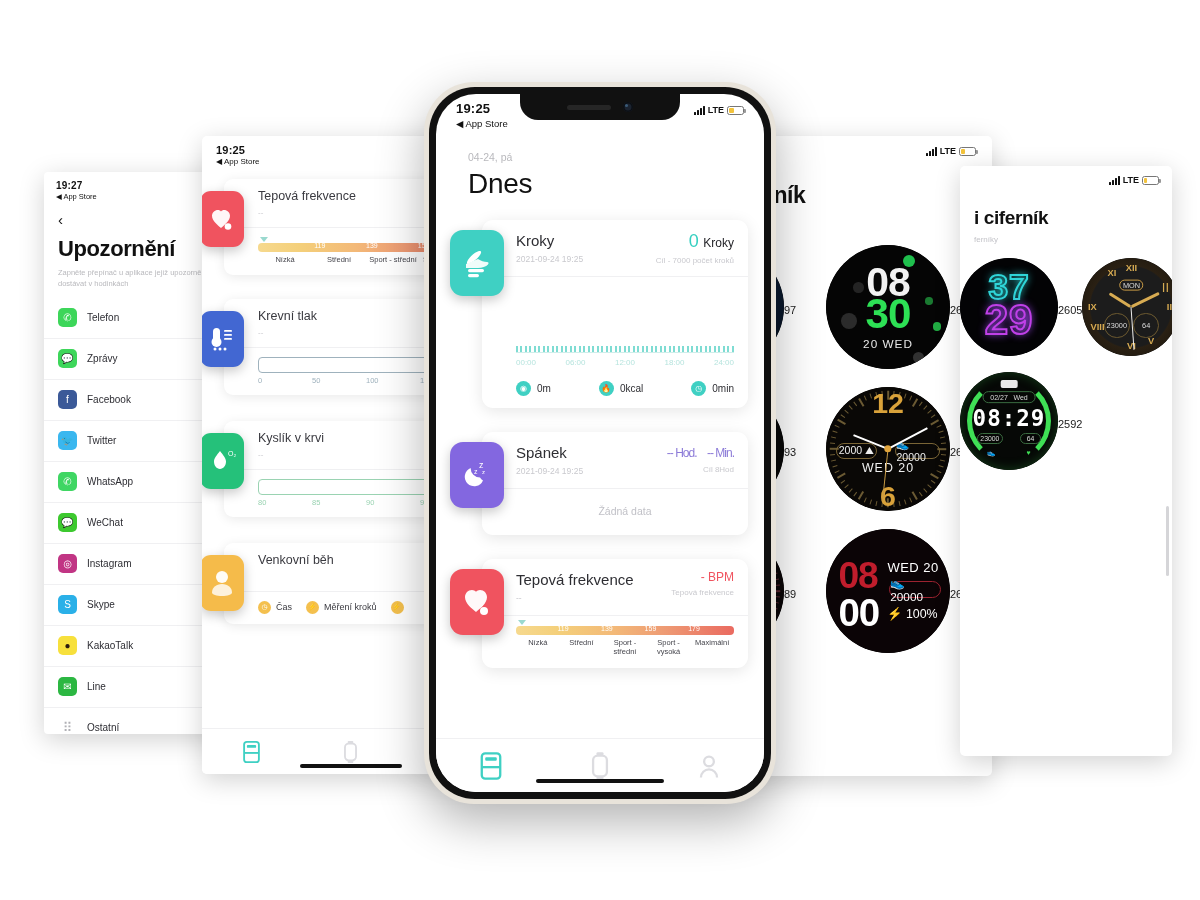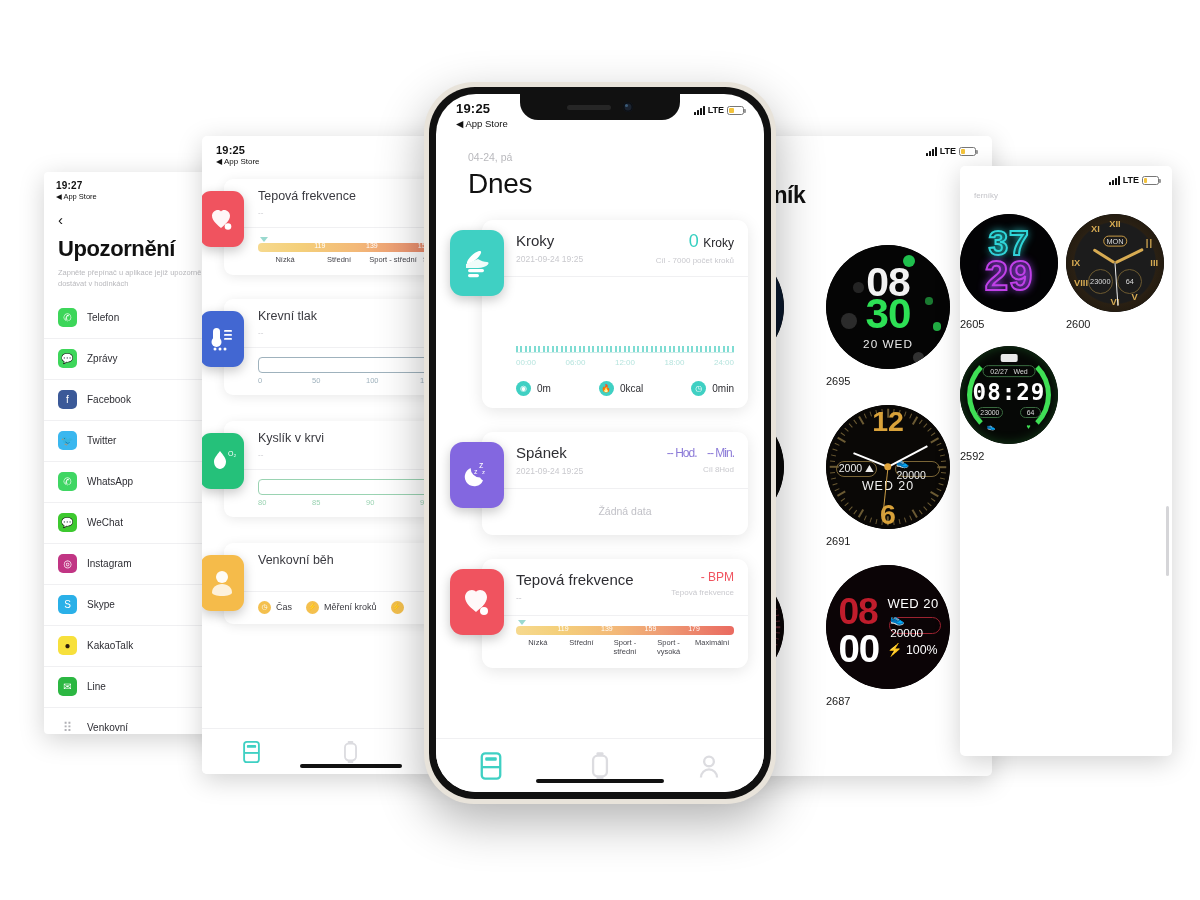--- a/index.html
+++ b/index.html
@@ -83,21 +83,21 @@
   #p3 h1 { font-size:23px; font-weight:bold; color:#111; margin:26px 0 0 18px; letter-spacing:-.5px; }
   #p3 .sub { font-size:10px; color:#c3c3c8; margin:7px 0 0 18px; }
 
   
   #p4 { left:960px; top:166px; width:212px; height:590px; border-radius:5px; }
   #p4 .statusbar { justify-content:flex-end; padding:9px 13px 0 13px; }
   #p4 h1 { font-size:19px; font-weight:bold; color:#111; margin:22px 0 0 14px; letter-spacing:-.4px; }
   #p4 .sub { font-size:8px; color:#c3c3c8; margin:6px 0 0 14px; }
 
   .wf-grid { display:grid; grid-template-columns:1fr 1fr; }
-  .wf { display:flex; flex-direction:column; }
+  .wf { display:flex; flex-direction:row; align-items:center; }
   .wf .dial { border-radius:50%; background:#080808; position:relative; overflow:hidden; }
   .wf .wid { font-size:11px; color:#1a1a1a; margin-top:6px; }
   .scrollbar { position:absolute; width:3px; border-radius:2px; background:#d5d5d8; }
 
   
   #center { position:absolute; left:424px; top:82px; width:352px; height:722px;
             border-radius:50px; background:#e8e3da;
             box-shadow:0 18px 48px rgba(0,0,0,.30); padding:5px; }
   #center .bezel { width:100%; height:100%; border-radius:46px; background:#111; padding:7px; }
   #center .screen { position:relative; width:100%; height:100%; border-radius:40px;
@@ -190,21 +190,21 @@
         <div class="nrow">
           <span class="appicon" style="background: rgb(247, 224, 60); color: rgb(43, 26, 14);">●</span>
           <span class="nlabel">KakaoTalk</span>
         </div>
         <div class="nrow">
           <span class="appicon" style="background: rgb(44, 183, 66);">✉</span>
           <span class="nlabel">Line</span>
         </div>
         <div class="nrow">
           <span class="appicon" style="background: rgb(255, 255, 255); color: rgb(176, 176, 181); font-size: 13px;">⠿</span>
-          <span class="nlabel">Venkovní</span>
+          <span class="nlabel">Ostatní</span>
         </div>
       </div>
   </div>
 
   <div class="panel shadowed" id="p2">
     <div class="statusbar">
       <div>
         <div class="sb-time">19:25</div>
         <div class="sb-back">◀ App Store</div>
       </div>
@@ -948,20 +948,21 @@
             <i></i>
             <i></i>
             <i></i>
           </span>
         <span class="lte">LTE</span>
         <span class="batt">
             <b style="width:22%"></b>
           </span>
       </div>
     </div>
+    <h1>i ciferník</h1>
     <div class="sub">ferníky</div>
     <div class="wf-grid" id="p4-grid" style="margin-top:14px;row-gap:16px">
         <div class="wf">
           <div class="dial" style="width: 98px; height: 98px;">
             <div style="position:absolute;inset:0;border-radius:50%;background:#030305"></div>
         <div style="position:absolute;left:50%;top:29.4px;transform:translate(-50%,-50%);
           color:transparent;font-size:35.28px;font-weight:bold;letter-spacing:1px;
           -webkit-text-stroke:2px #2fd5d8;text-shadow:0 0 8px #2fd5d8">37</div>
         <div style="position:absolute;left:50%;top:61.74px;transform:translate(-50%,-50%);
           color:transparent;font-size:42px;font-weight:bold;letter-spacing:1px;

